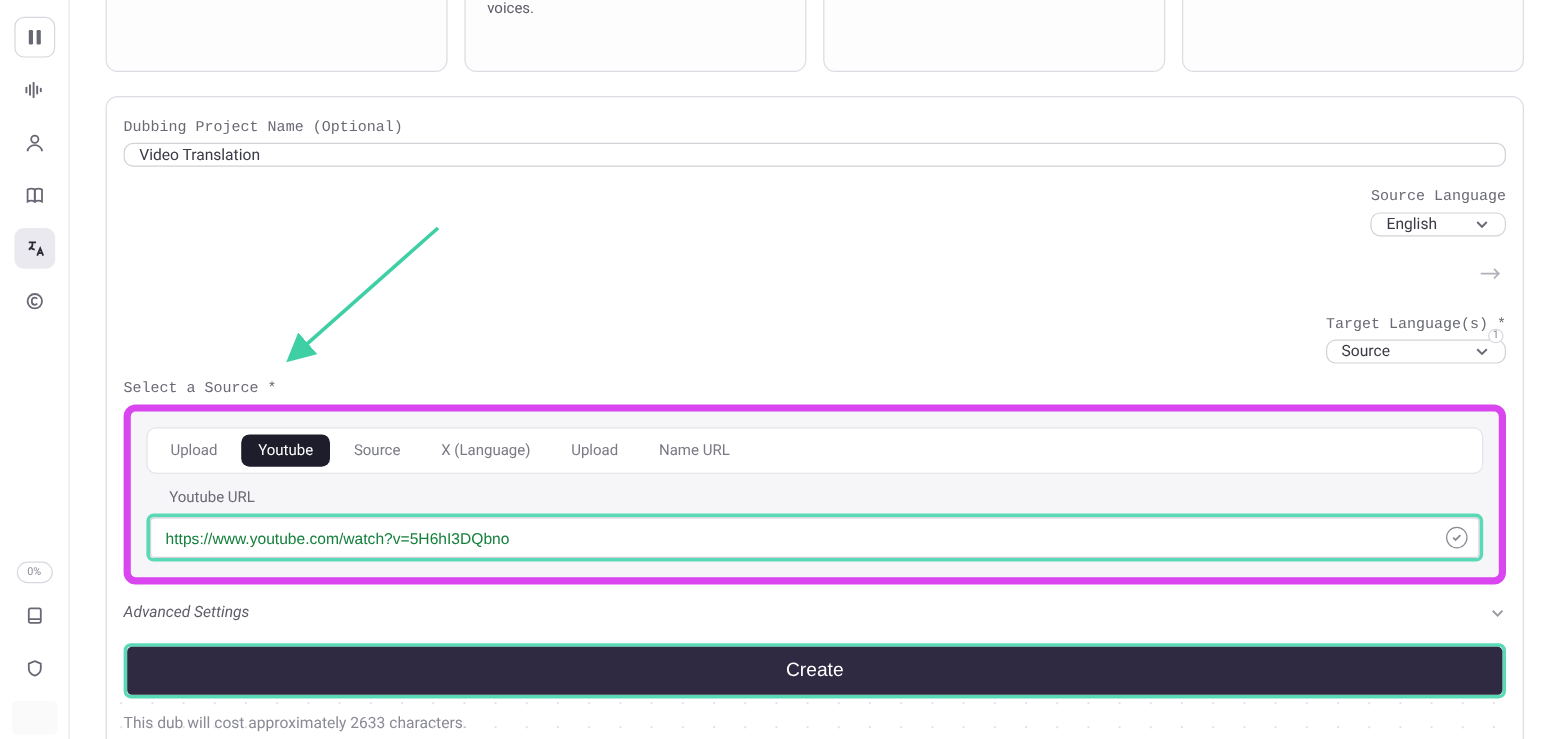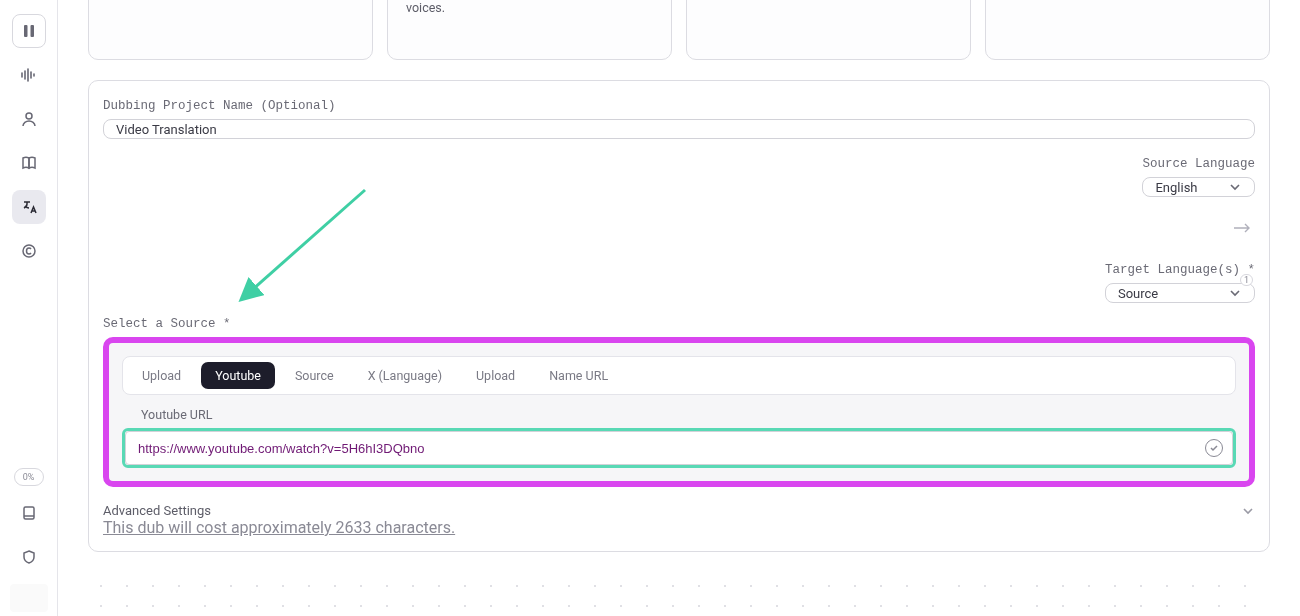--- a/index.html
+++ b/index.html
@@ -155,59 +155,59 @@
     border: 3px solid #59d9b5;
     border-radius: 6px;
   }
   .url-input {
     width: 100%;
     height: 34px;
     border: 1px solid #d2d2d8;
     border-radius: 4px;
     padding: 0 40px 0 12px;
     font-size: 13px;
-    color: #701a75;
+    color: #15803d;
     outline: none;
   }
   .url-check {
     position: absolute; right: 10px; top: 50%; transform: translateY(-50%);
     width: 18px; height: 18px;
     border: 1.5px solid #8a8a95; border-radius: 50%;
     display:flex; align-items:center; justify-content:center;
     color:#8a8a95;
   }
 
   .adv-row {
     display:flex; justify-content:space-between; align-items:center;
     margin-top: 16px;
     cursor:pointer;
     color:#5d5d68;
+    font-style:italic;
   }
 
   .create-btn-wrap {
     margin-top: 18px;
     border: 3px solid #59d9b5;
     border-radius: 6px;
   }
   .create-btn {
     width: 100%;
     height: 40px;
     background: #2f2a41;
     color: #ffffff;
     font-size: 16px;
     border: none;
     border-radius: 4px;
     cursor: pointer;
   }
 
   .cost-note {
-    font-size: 16px;
+    font-size: 13px;
     color: #8a8a95;
-    margin-top: 0;
-    text-decoration: underline;
+    margin-top: 14px;
   }
 
   
   .dots {
     position:absolute; left:88px; right:30px; bottom:0; height:46px;
     background-image: radial-gradient(#d3d3da 1px, transparent 1px);
     background-size: 26px 20px;
     background-position: 0 6px;
     opacity:.7;
   }
@@ -349,20 +349,23 @@
       </div>
     </div>
 
     <div class="adv-row">
       <span>Advanced Settings</span>
       <svg class="chev" viewBox="0 0 14 14" fill="none" stroke="#9a9aa5" stroke-width="1.6">
           <path d="M3 5l4 4 4-4"></path>
         </svg>
     </div>
 
+    <div class="create-btn-wrap">
+      <button class="create-btn">Create</button>
+    </div>
 
     <div class="cost-note">This dub will cost approximately 2633 characters.</div>
 
   </div>
 </div>
 
 <div class="dots"></div>
 
 <svg class="arrow-svg" viewBox="0 0 160 140">
   <defs>

